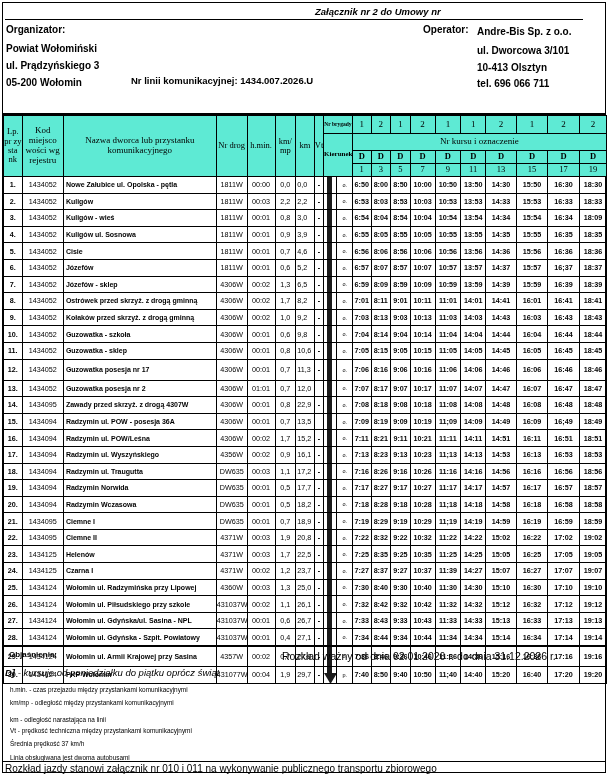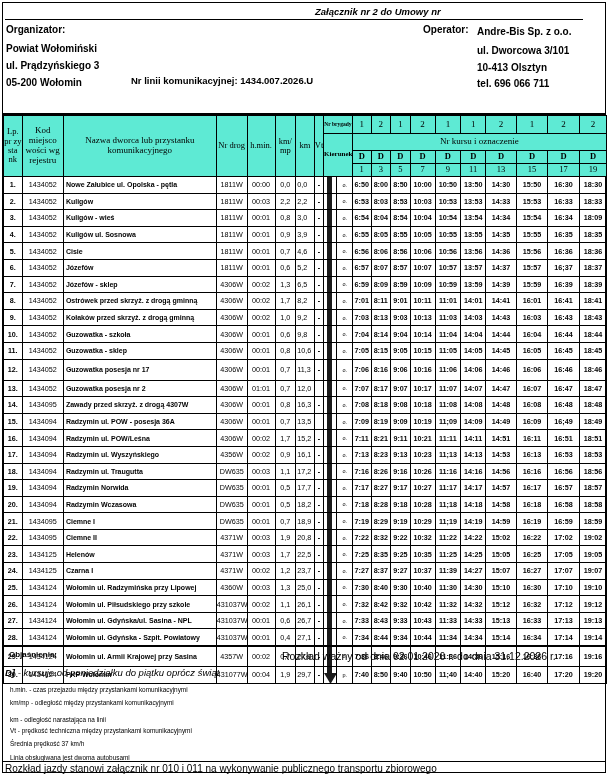--- a/index.html
+++ b/index.html
@@ -456,21 +456,21 @@
           <td class="time">16:47</td>
           <td class="time">18:47</td>
         </tr>
         <tr>
           <td>14.</td>
           <td class="code">1434095</td>
           <td class="name">Zawady przed skrzyż. z drogą 4307W</td>
           <td class="road">4306W</td>
           <td class="hm">00:01</td>
           <td class="kmmp">0,8</td>
-          <td class="km">16,3</td>
+          <td class="km">22,9</td>
           <td>-</td>
           <td class="bar">
             <div class="stripe"></div>
           </td>
           <td class="mark">o.</td>
           <td class="time">7:08</td>
           <td class="time">8:18</td>
           <td class="time">9:08</td>
           <td class="time">10:18</td>
           <td class="time">11:08</td>

